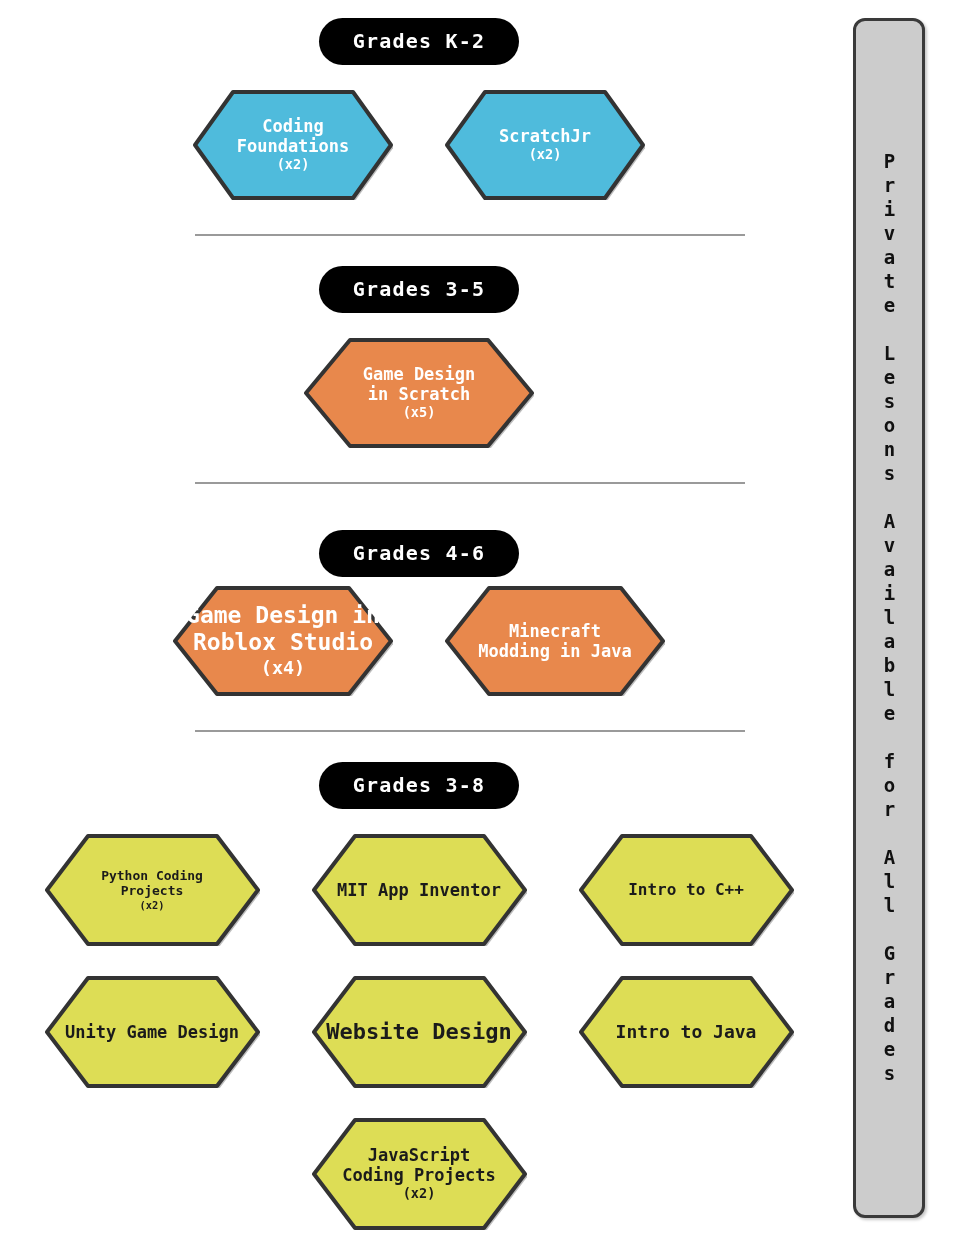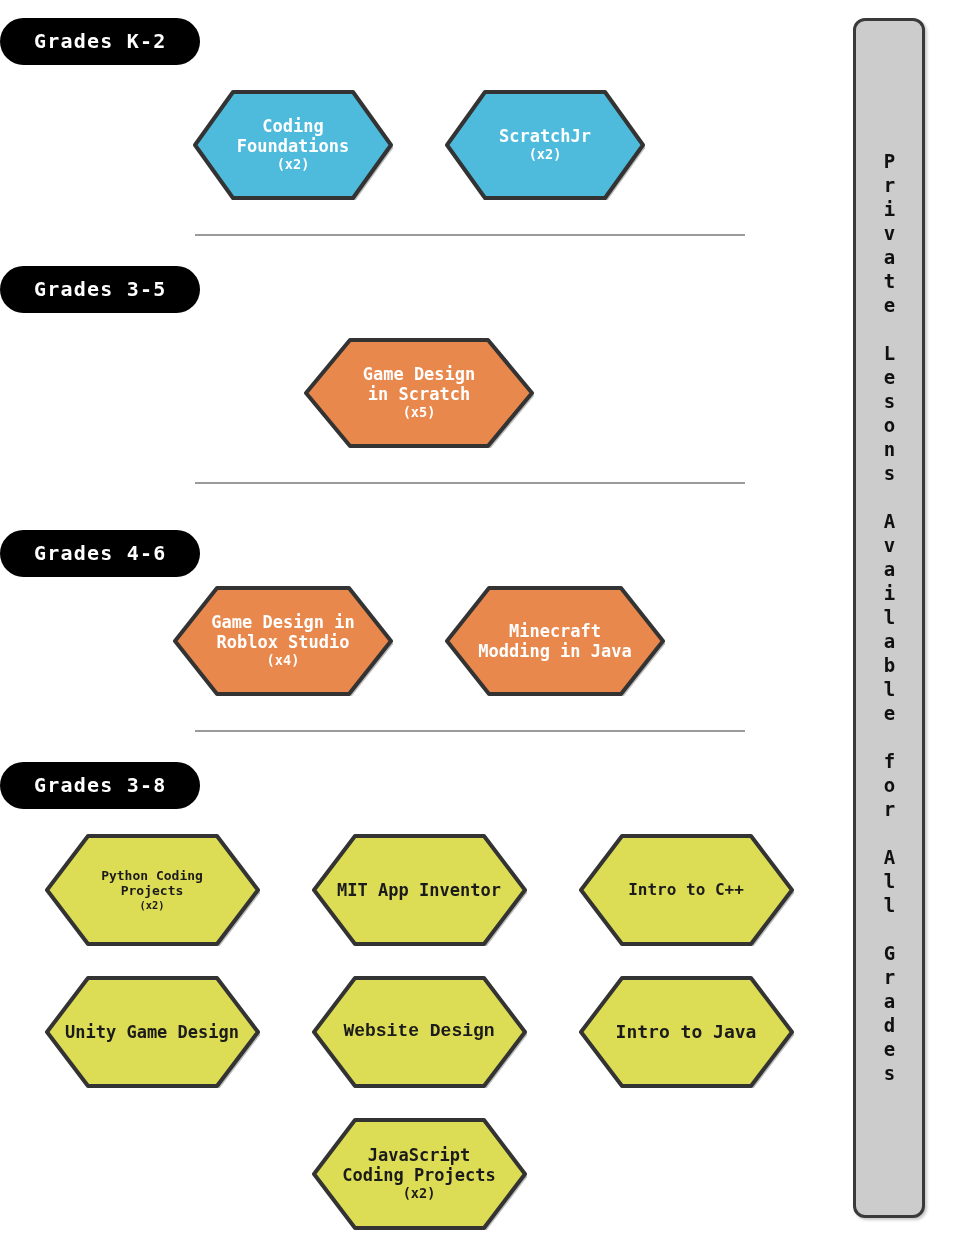--- a/index.html
+++ b/index.html
@@ -26,20 +26,21 @@
   
   .section {
     position: absolute;
     left: 0;
     width: 838px;
   }
 
   
   .pill-row {
     display: flex;
+    justify-content: center;
     align-items: center;
   }
   .pill {
     background: #000000;
     color: #ffffff;
     border-radius: 26px;
     font-size: 20px;
     font-weight: bold;
     letter-spacing: 1.2px;
     padding: 13px 34px 14px 34px;
@@ -173,21 +174,21 @@
     <div class="section" style="top: 514px; height: 182px;">
       <div class="pill-row" style="position: absolute; left: 0px; top: 16px; width: 838px; height: 46px;">
         <div class="pill">Grades 4-6</div>
       </div>
       <div class="hex-row" style="position: absolute; left: 0px; top: 72px; width: 838px; height: 110px; gap: 52px;">
         <div class="hex orange" style="width: 220px; height: 110px;">
           <svg class="hex-shape" viewBox="0 0 220 110" width="220" height="110">
             <polygon points="44,2 176,2 218,55 176,108 44,108 2,55" fill="rgba(0,0,0,0.26)" transform="translate(2.5,2.5)"></polygon>
             <polygon points="44,2 176,2 218,55 176,108 44,108 2,55" fill="#e8884c" stroke="#333333" stroke-width="4" stroke-linejoin="round"></polygon>
           </svg>
-          <div class="hex-label" style="font-size: 17px;">Game Design in
+          <div class="hex-label" style="font-size: 23px;">Game Design in
 Roblox Studio<span class="hex-count">(x4)</span></div>
         </div>
         <div class="hex orange" style="width: 220px; height: 110px;">
           <svg class="hex-shape" viewBox="0 0 220 110" width="220" height="110">
             <polygon points="44,2 176,2 218,55 176,108 44,108 2,55" fill="rgba(0,0,0,0.26)" transform="translate(2.5,2.5)"></polygon>
             <polygon points="44,2 176,2 218,55 176,108 44,108 2,55" fill="#e8884c" stroke="#333333" stroke-width="4" stroke-linejoin="round"></polygon>
           </svg>
           <div class="hex-label" style="font-size: 17px;">Minecraft
 Modding in Java</div>
         </div>
@@ -228,21 +229,21 @@
             <polygon points="43,2 172,2 213,56 172,110 43,110 2,56" fill="rgba(0,0,0,0.26)" transform="translate(2.5,2.5)"></polygon>
             <polygon points="43,2 172,2 213,56 172,110 43,110 2,56" fill="#dddd55" stroke="#333333" stroke-width="4" stroke-linejoin="round"></polygon>
           </svg>
           <div class="hex-label" style="font-size: 17px;">Unity Game Design</div>
         </div>
         <div class="hex yellow" style="width: 215px; height: 112px;">
           <svg class="hex-shape" viewBox="0 0 215 112" width="215" height="112">
             <polygon points="43,2 172,2 213,56 172,110 43,110 2,56" fill="rgba(0,0,0,0.26)" transform="translate(2.5,2.5)"></polygon>
             <polygon points="43,2 172,2 213,56 172,110 43,110 2,56" fill="#dddd55" stroke="#333333" stroke-width="4" stroke-linejoin="round"></polygon>
           </svg>
-          <div class="hex-label" style="font-size: 18px; font-family: Liberation Mono, monospace;">Website Design</div>
+          <div class="hex-label" style="font-size: 22px;">Website Design</div>
         </div>
         <div class="hex yellow" style="width: 215px; height: 112px;">
           <svg class="hex-shape" viewBox="0 0 215 112" width="215" height="112">
             <polygon points="43,2 172,2 213,56 172,110 43,110 2,56" fill="rgba(0,0,0,0.26)" transform="translate(2.5,2.5)"></polygon>
             <polygon points="43,2 172,2 213,56 172,110 43,110 2,56" fill="#dddd55" stroke="#333333" stroke-width="4" stroke-linejoin="round"></polygon>
           </svg>
           <div class="hex-label" style="font-size: 18px;">Intro to Java</div>
         </div>
       </div>
       <div class="hex-row" style="position: absolute; left: 0px; top: 356px; width: 838px; height: 112px; gap: 52px;">

